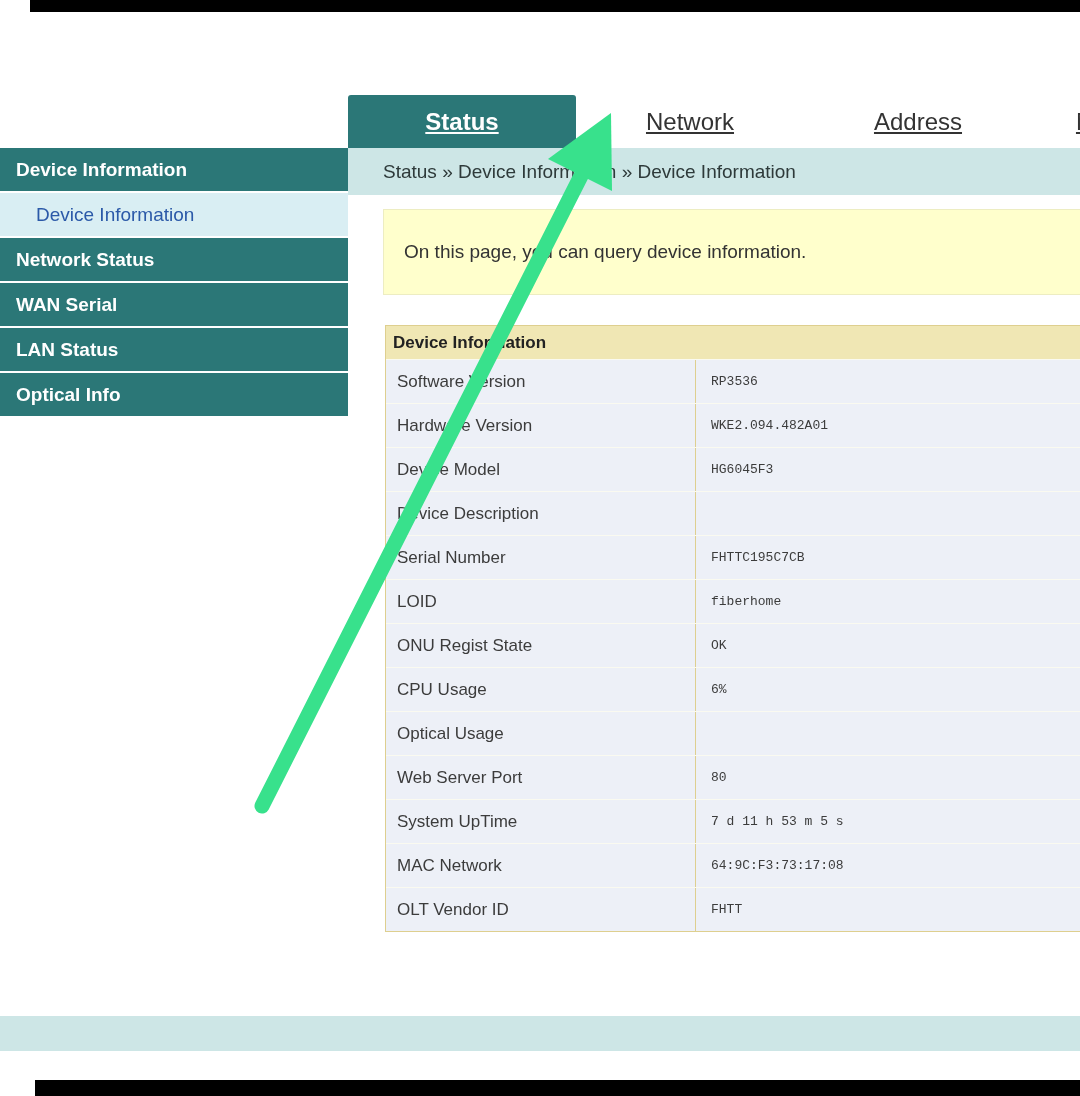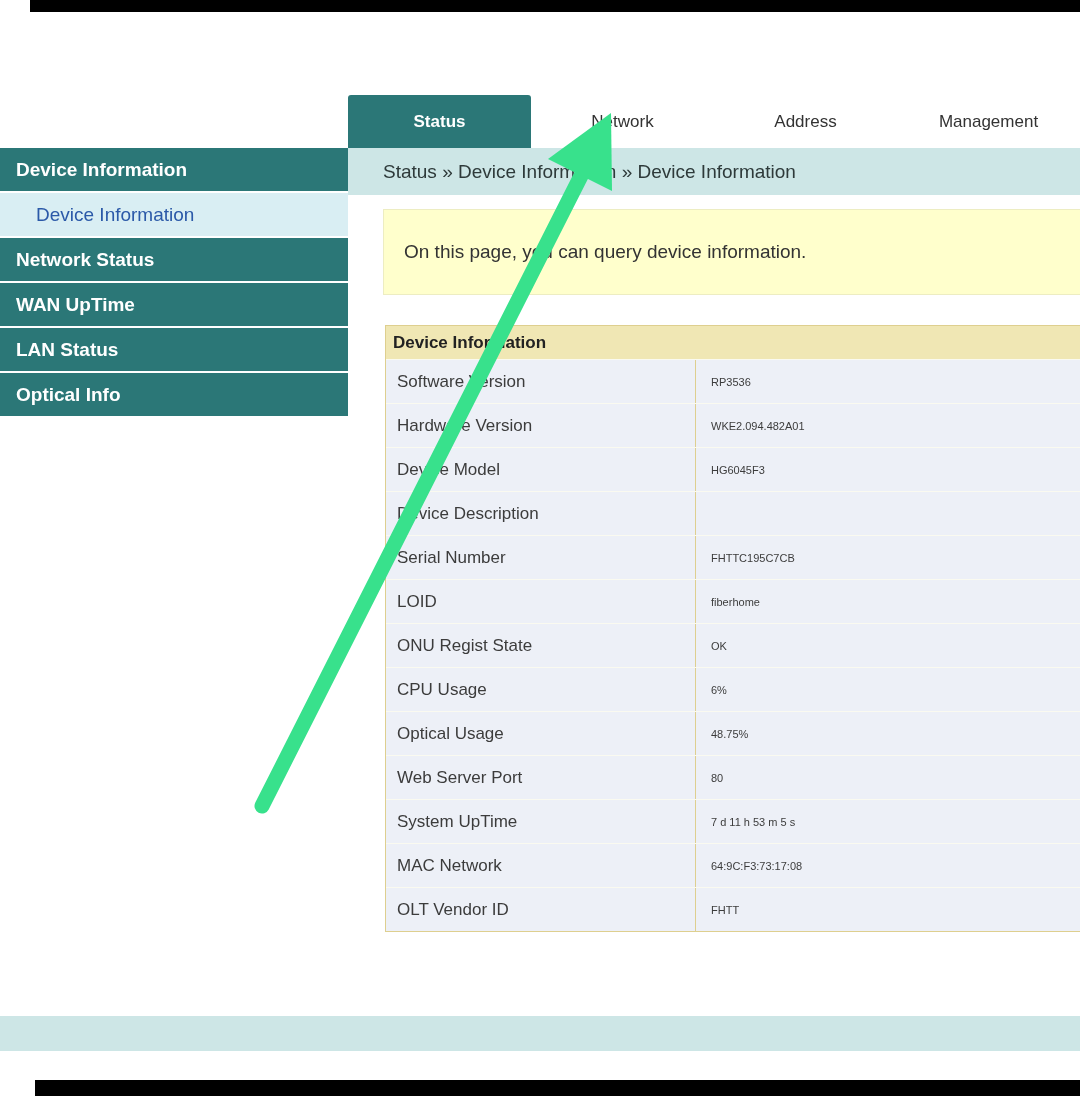--- a/index.html
+++ b/index.html
@@ -6,22 +6,22 @@
   body{
     width:1080px;height:1096px;position:relative;overflow:hidden;
     font-family:"Liberation Sans",sans-serif;background:#ffffff;
   }
   .top-black{position:absolute;top:0;left:30px;right:0;height:12px;background:#000;}
   .bottom-black{position:absolute;left:35px;right:0;bottom:0;height:16px;background:#000;}
   .bottom-teal{position:absolute;left:0;right:0;top:1016px;height:35px;background:var(--breadcrumb_bg,#cde6e6);}
 
   .tab-bar{position:absolute;left:348px;top:95px;height:53px;display:flex;}
   .tab{
-    width:183px;display:flex;align-items:center;justify-content:center;
-    font-size:17px;color:#333;font-weight:500;cursor:pointer;white-space:nowrap;
+    width:228px;display:flex;align-items:center;justify-content:center;
+    font-size:24px;color:#333;font-weight:500;cursor:pointer;white-space:nowrap;text-decoration:underline;
   }
   .tab.active{
     background:var(--teal,#2b7777);color:#fff;font-weight:700;
     border-radius:3px 3px 0 0;
   }
 
   .breadcrumb-bar{
     position:absolute;left:348px;top:148px;right:0;height:47px;
     background:var(--breadcrumb_bg,#cde6e6);display:flex;align-items:center;
   }
@@ -53,21 +53,21 @@
     height:33px;display:flex;align-items:center;padding-left:7px;
     background:var(--table_header_bg,#f0e7b4);
     font-size:17px;font-weight:700;color:#222;
   }
   .t-row{display:flex;height:43px;background:var(--row_bg,#edf0f7);border-top:1px solid #fafaf0;}
   .t-label{
     width:310px;display:flex;align-items:center;padding-left:11px;
     border-right:1px solid var(--table_border,#decf8f);box-sizing:border-box;
     font-size:17px;color:#3c3c3c;
   }
-  .t-value{flex:1;display:flex;align-items:center;padding-left:15px;font-size:11px;color:#3c3c3c;}
+  .t-value{flex:1;display:flex;align-items:center;padding-left:15px;font-size:13px;color:#3c3c3c;font-family:Liberation Mono, monospace;}
 
   .arrow-svg{position:absolute;left:0;top:0;width:1080px;height:1096px;pointer-events:none;z-index:60;}
 </style>
 </head>
 <body>
 
 <div class="top-black"></div>
 
 <div class="tab-bar">
     <div class="tab active">Status</div>
@@ -77,21 +77,21 @@
   </div>
 
 <div class="breadcrumb-bar">
   <span class="breadcrumb-text">Status » Device Information » Device Information</span>
 </div>
 
 <div class="sidebar">
     <div class="side-item">Device Information</div>
     <div class="side-item selected">Device Information</div>
     <div class="side-item">Network Status</div>
-    <div class="side-item">WAN UpTime</div>
+    <div class="side-item">WAN Serial</div>
     <div class="side-item">LAN Status</div>
     <div class="side-item">Optical Info</div>
   </div>
 
 <div class="note-box">
   <span class="note-text">On this page, you can query device information.</span>
 </div>
 
 <div class="device-table">
   <div class="t-header">Device Information</div>
@@ -122,21 +122,20 @@
       <div class="t-row">
         <div class="t-label">ONU Regist State</div>
         <div class="t-value">OK</div>
       </div>
       <div class="t-row">
         <div class="t-label">CPU Usage</div>
         <div class="t-value">6%</div>
       </div>
       <div class="t-row">
         <div class="t-label">Optical Usage</div>
-        <div class="t-value">48.75%</div>
       </div>
       <div class="t-row">
         <div class="t-label">Web Server Port</div>
         <div class="t-value">80</div>
       </div>
       <div class="t-row">
         <div class="t-label">System UpTime</div>
         <div class="t-value">7 d 11 h 53 m 5 s</div>
       </div>
       <div class="t-row">

